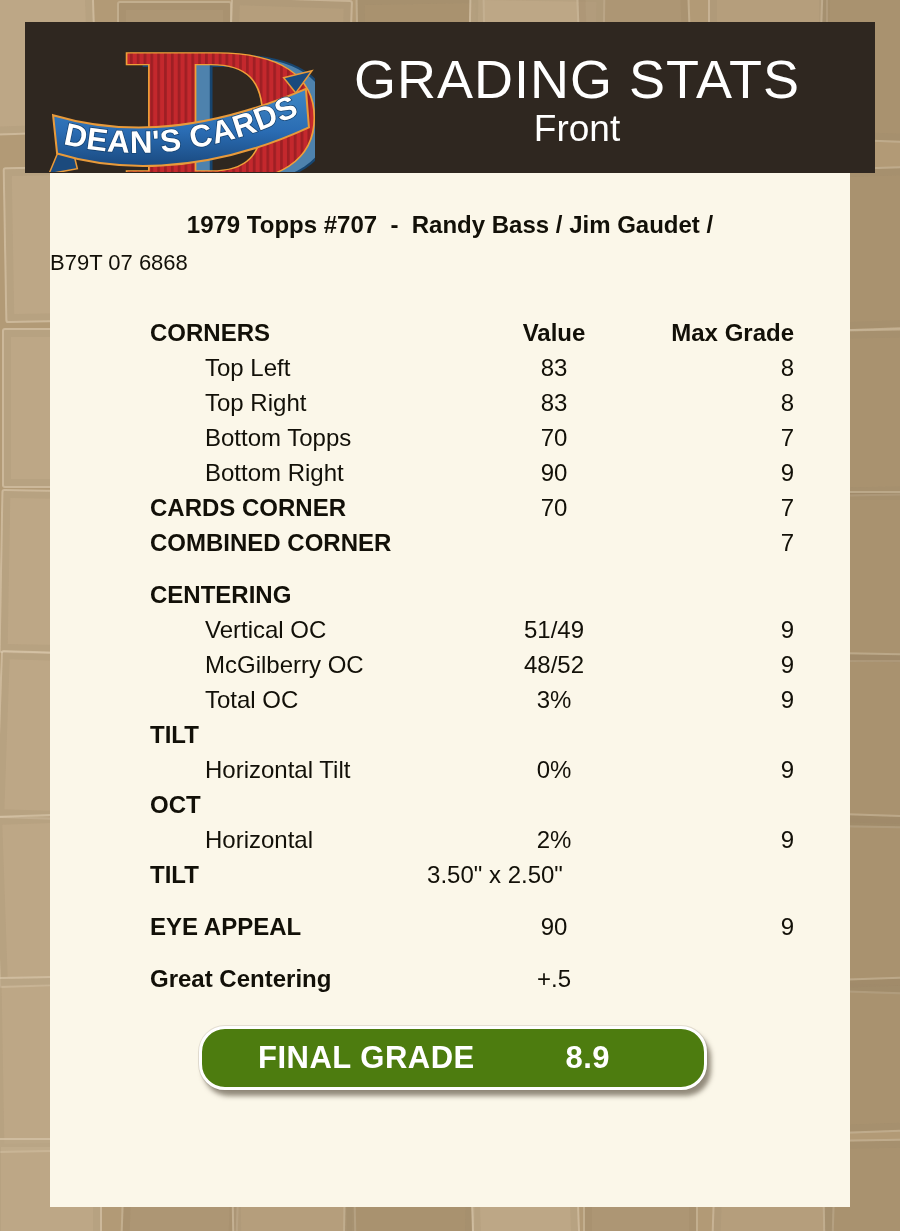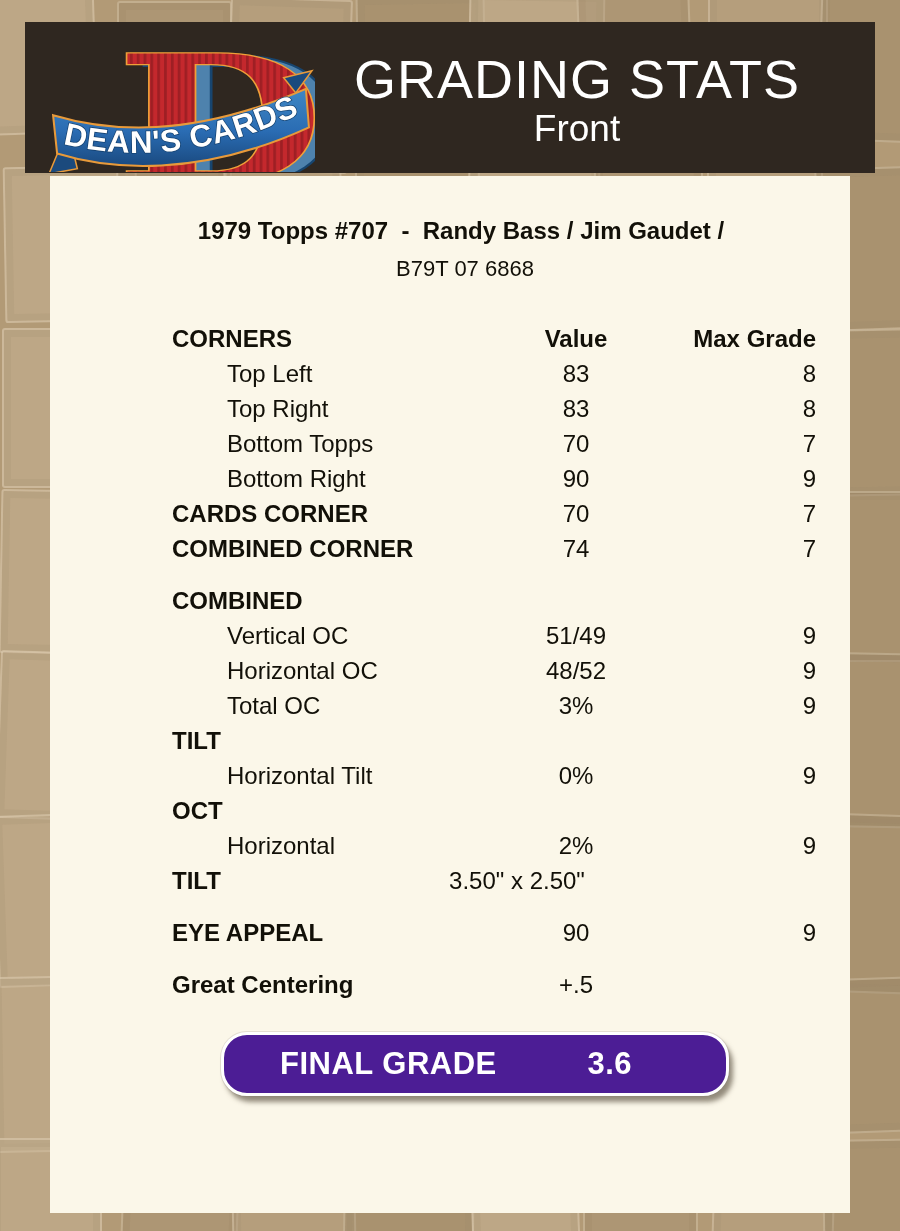--- a/index.html
+++ b/index.html
@@ -14,40 +14,40 @@
   .bgcard{position:absolute;border:2px solid rgba(228,214,186,0.38);border-radius:3px;
     box-shadow:inset 0 0 0 7px rgba(146,126,96,0.14);}
   
   .topbar{position:absolute;left:25px;top:22px;width:850px;height:151px;background:#2f2720;z-index:5;}
   .logo{position:absolute;left:22px;top:8px;width:268px;height:142px;}
   .titles{position:absolute;left:272px;right:18px;top:10px;bottom:0;
     display:flex;flex-direction:column;justify-content:center;align-items:center;color:#ffffff;}
   .h-title{font-size:54px;line-height:53px;letter-spacing:1px;font-weight:400;white-space:pre;}
   .h-sub{font-size:37px;line-height:46px;font-weight:400;}
   
-  .panel{position:absolute;left:50px;top:176px;width:800px;height:1037px;background:#fbf7e9;
-    z-index:2;box-sizing:border-box;padding-top:38px;padding-left:22px;}
+  .panel{position:absolute;left:50px;top:170px;width:800px;height:1037px;background:#fbf7e9;
+    z-index:2;box-sizing:border-box;padding-top:38px;}
   .card-title{text-align:center;font-weight:bold;font-size:24px;line-height:33px;}
   .tl{white-space:pre;}
-  .card-code{text-align:center;font-size:22px;line-height:28px;margin-top:8px;font-weight:400;margin-left:8px;}
+  .card-code{text-align:left;font-size:22px;line-height:28px;margin-top:8px;font-weight:400;}
   
   .gtable{margin-top:38px;position:relative;}
   .trow{position:relative;height:35px;}
   .trow.gap{margin-top:17px;}
   .tlabel{position:absolute;left:100px;top:50%;transform:translateY(-50%);font-size:24px;white-space:pre;}
   .tlabel.ind{left:155px;}
   .tval{position:absolute;left:419px;width:170px;top:50%;transform:translateY(-50%);
     text-align:center;font-size:24px;white-space:pre;}
   .tval.wide{left:330px;width:230px;}
   .tmax{position:absolute;left:604px;width:140px;top:50%;transform:translateY(-50%);
     text-align:right;font-size:24px;}
   .b{font-weight:bold;}
   
   .final{position:relative;margin:30px 0 0 149px;width:508px;height:64px;box-sizing:border-box;
-    background:#4c1d95;border:3px solid #ffffff;border-radius:26px;
+    background:#4d7c0f;border:3px solid #ffffff;border-radius:26px;
     box-shadow:4px 6px 5px rgba(128,120,105,0.85), 0 0 0 1px rgba(205,198,185,0.5);
     display:flex;align-items:center;justify-content:space-between;
     padding:0 94px 0 56px;color:#ffffff;font-size:31px;font-weight:bold;letter-spacing:0.5px;cursor:pointer;}
 </style>
 </head>
 <body>
 
 <div id="bg">
     <div class="bgcard" style="left: -12px; top: -18px; width: 104px; height: 148px; background: rgba(198, 178, 148, 0.55); transform: rotate(-2deg);"></div>
     <div class="bgcard" style="left: 117px; top: 1px; width: 111px; height: 173px; background: rgba(168, 146, 114, 0.5); transform: rotate(0deg);"></div>
@@ -182,35 +182,34 @@
         <span class="tval">90</span>
         <span class="tmax">9</span>
       </div>
       <div class="trow">
         <span class="tlabel b">CARDS CORNER</span>
         <span class="tval">70</span>
         <span class="tmax">7</span>
       </div>
       <div class="trow">
         <span class="tlabel b">COMBINED CORNER</span>
-        <span class="tval">74</span>
         <span class="tmax">7</span>
       </div>
       <div class="trow gap">
-        <span class="tlabel b">COMBINED</span>
+        <span class="tlabel b">CENTERING</span>
         <span class="tval"></span>
         <span class="tmax"></span>
       </div>
       <div class="trow">
         <span class="tlabel ind">Vertical OC</span>
         <span class="tval">51/49</span>
         <span class="tmax">9</span>
       </div>
       <div class="trow">
-        <span class="tlabel ind">Horizontal OC</span>
+        <span class="tlabel ind">McGilberry OC</span>
         <span class="tval">48/52</span>
         <span class="tmax">9</span>
       </div>
       <div class="trow">
         <span class="tlabel ind">Total OC</span>
         <span class="tval">3%</span>
         <span class="tmax">9</span>
       </div>
       <div class="trow">
         <span class="tlabel b">TILT</span>
@@ -244,15 +243,15 @@
       </div>
       <div class="trow gap">
         <span class="tlabel b">Great Centering</span>
         <span class="tval">+.5</span>
         <span class="tmax"></span>
       </div>
     </div>
 
   <div class="final">
     <span>FINAL GRADE</span>
-    <span>3.6</span>
+    <span>8.9</span>
   </div>
 </main>
 
 </body></html>

